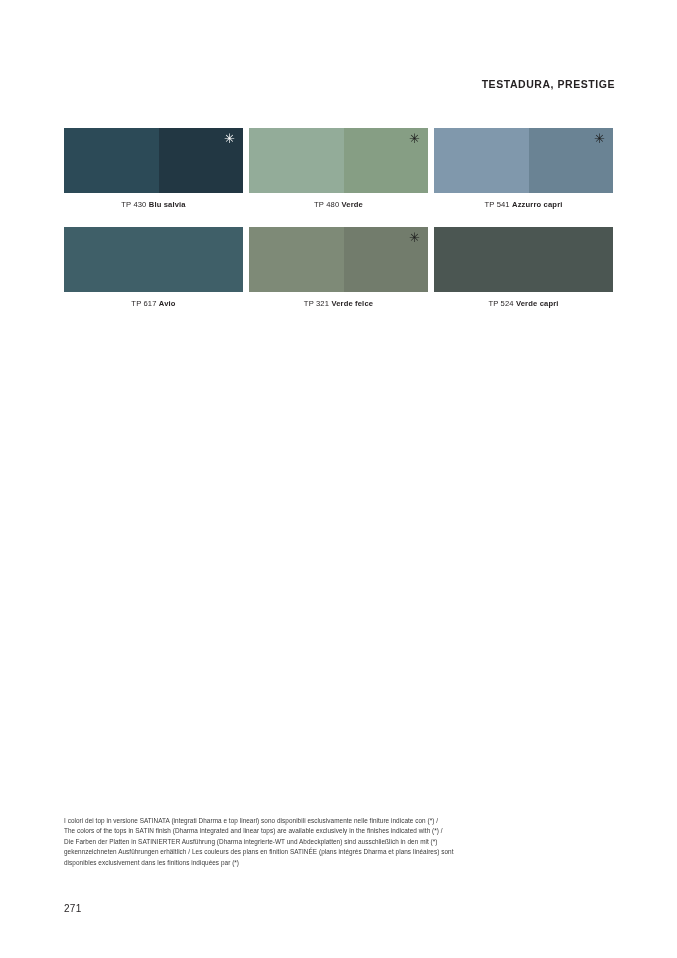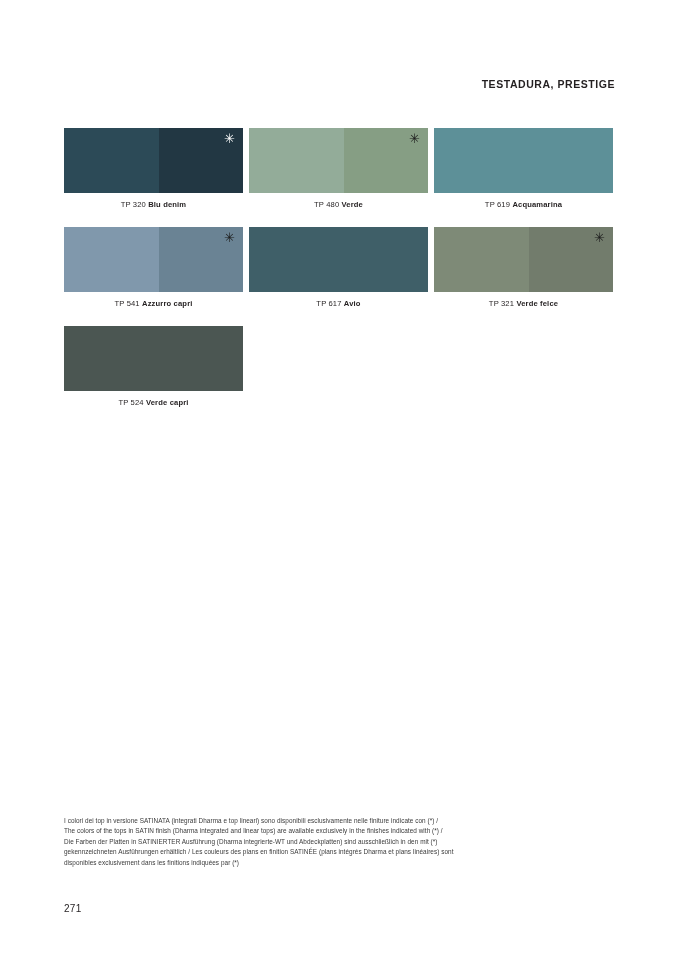--- a/index.html
+++ b/index.html
@@ -115,35 +115,29 @@
 
 <div class="page-header">TESTADURA, PRESTIGE</div>
 
 <div class="swatch-grid">
     <div class="swatch-cell">
       <div class="swatch-chip">
         <div class="chip-half left" style="background: rgb(44, 74, 87);"></div>
         <div class="chip-half right" style="background: rgb(34, 55, 67);"></div>
         <span class="chip-star light">✳</span>
       </div>
-      <div class="swatch-label"><span class="code">TP 320</span> <span class="name">Blu denim</span></div>
+      <div class="swatch-label"><span class="code">TP 430</span> <span class="name">Blu salvia</span></div>
     </div>
     <div class="swatch-cell">
       <div class="swatch-chip">
         <div class="chip-half left" style="background: rgb(147, 172, 153);"></div>
         <div class="chip-half right" style="background: rgb(134, 158, 132);"></div>
         <span class="chip-star dark">✳</span>
       </div>
       <div class="swatch-label"><span class="code">TP 480</span> <span class="name">Verde</span></div>
-    </div>
-    <div class="swatch-cell">
-      <div class="swatch-chip">
-        <div class="chip-half full" style="background: rgb(93, 144, 152);"></div>
-      </div>
-      <div class="swatch-label"><span class="code">TP 619</span> <span class="name">Acquamarina</span></div>
     </div>
     <div class="swatch-cell">
       <div class="swatch-chip">
         <div class="chip-half left" style="background: rgb(128, 152, 172);"></div>
         <div class="chip-half right" style="background: rgb(106, 131, 148);"></div>
         <span class="chip-star dark">✳</span>
       </div>
       <div class="swatch-label"><span class="code">TP 541</span> <span class="name">Azzurro capri</span></div>
     </div>
     <div class="swatch-cell">

